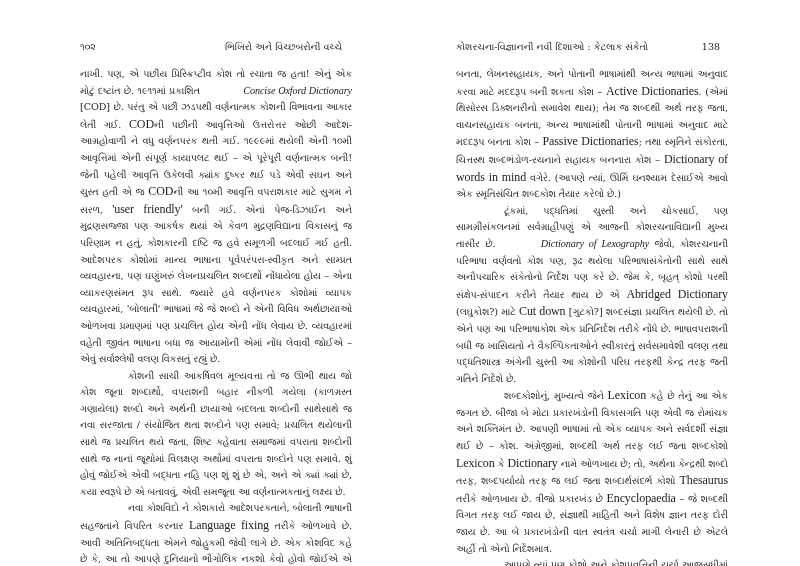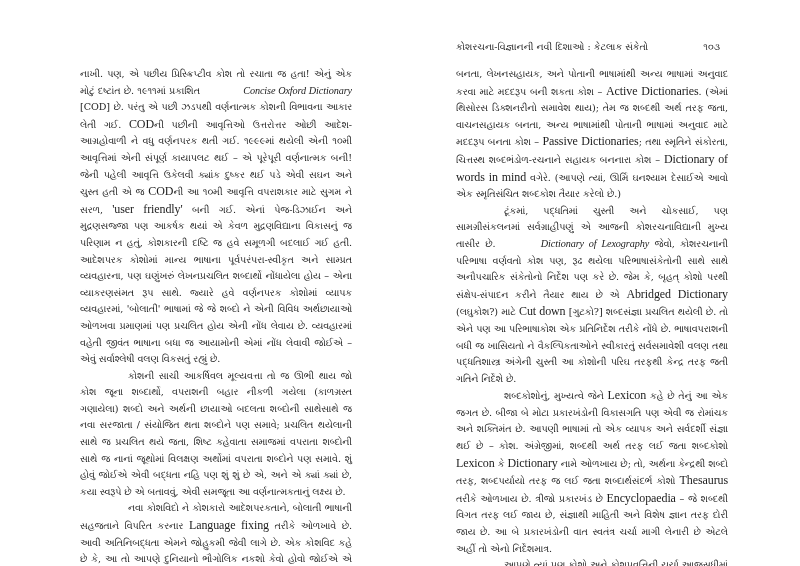--- a/index.html
+++ b/index.html
@@ -54,31 +54,35 @@
       text-align: justify;
     }
     .para.indent { text-indent: 48px; }
     .latin { font-family: "Liberation Serif", "DejaVu Serif", serif; font-size: 12px; }
     .latin-it { font-family: "Liberation Serif", "DejaVu Serif", serif; font-style: italic; font-size: 10.2px; margin-left: 40px; }
   </style>
 </head>
 <body>
 
 <div class="page left">
+  <div class="running-head">
+    <span>૧૦૨</span>
+    <span>ભિખિરો અને વિચ્છબરોની વચ્ચે</span>
+  </div>
   <div class="body-text">
       <p class="para"><span>નાખી. પણ, એ પછીય પ્રિસ્ક્રિપ્ટીવ કોશ તો રચાતા જ હતા! એનું એક મોટું દષ્ટાંત છે. ૧૯૧૧માં પ્રકાશિત </span><span class="latin-it">Concise Oxford Dictionary</span><span> [COD] છે. પરંતુ એ પછી ઝડપથી વર્ણનાત્મક કોશની વિભાવના આકાર લેતી ગઈ. </span><span class="latin">COD</span><span>ની પછીની આવૃત્તિઓ ઉત્તરોત્તર ઓછી આદેશ-આગ્રહોવાળી ને વધુ વર્ણનપરક થતી ગઈ. ૧૯૯૯માં થયેલી એની ૧૦મી આવૃત્તિમાં એની સંપૂર્ણ કાયાપલટ થઈ – એ પૂરેપૂરી વર્ણનાત્મક બની! જેની પહેલી આવૃત્તિ ઉકેલવી ક્યાંક દુષ્કર થઈ પડે એવી સઘન અને ચુસ્ત હતી એ જ </span><span class="latin">COD</span><span>ની આ ૧૦મી આવૃત્તિ વપરાશકાર માટે સુગમ ને સરળ, </span><span class="latin">'user friendly'</span><span> બની ગઈ. એનાં પેજ-ડિઝાઈન અને મુદ્રણસજ્જા પણ આકર્ષક થયાં એ કેવળ મુદ્રણવિદ્યાના વિકાસનું જ પરિણામ ન હતું, કોશકારની દષ્ટિ જ હવે સમૂળગી બદલાઈ ગઈ હતી. આદેશપરક કોશોમાં માન્ય ભાષાના પૂર્વપરંપરા-સ્વીકૃત અને સામ્પ્રત વ્યવહારના, પણ ઘણુંખરું લેખનપ્રચલિત શબ્દાર્થો નોંધાયેલા હોય – એના વ્યાકરણસંમત રૂપ સાથે. જ્યારે હવે વર્ણનપરક કોશોમાં વ્યાપક વ્યવહારમાં, 'બોલાતી' ભાષામાં જે જે શબ્દો ને એની વિવિધ અર્થછાયાઓ ઓળખવા પ્રમાણમાં પણ પ્રચલિત હોય એની નોંધ લેવાય છે. વ્યવહારમાં વહેતી જીવંત ભાષાના બધા જ આયામોની એમાં નોંધ લેવાવી જોઈએ – એવું સર્વાશ્લેષી વલણ વિકસતું રહ્યું છે.</span></p>
       <p class="para indent"><span>કોશની સાચી આકર્ષિવલ મૂલ્યવત્તા તો જ ઊભી થાય જો કોશ જૂના શબ્દાર્થો, વપરાશની બહાર નીકળી ગયેલા (કાળગ્રસ્ત ગણાયેલા) શબ્દો અને અર્થની છાયાઓ બદલતા શબ્દોની સાથેસાથે જ નવા સરજાતા / સંયોજિત થતા શબ્દોને પણ સમાવે; પ્રચલિત થયેલાની સાથે જ પ્રચલિત થયે જતા, શિષ્ટ કહેવાતા સમાજમાં વપરાતા શબ્દોની સાથે જ નાનાં જૂથોમાં વિલક્ષણ અર્થોમાં વપરાતા શબ્દોને પણ સમાવે. શું હોવું જોઈએ એવી બદ્ધતા નહિ પણ શું શું છે એ, અને એ ક્યાં ક્યાં છે, કયા સ્વરૂપે છે એ બતાવવું, એવી સમજૂતા આ વર્ણનાત્મકતાનું લક્ષ્ય છે.</span></p>
       <p class="para indent"><span>નવા કોશવિદો ને કોશકારો આદેશપરકતાને, બોલાતી ભાષાની સહજતાને વિપરિત કરનાર </span><span class="latin">Language fixing</span><span> તરીકે ઓળખાવે છે. આવી અતિનિબદ્ધતા એમને જોહુકમી જેવી લાગે છે. એક કોશવિદ કહે છે કે, આ તો આપણે દુનિયાનો ભૌગોલિક નકશો કેવો હોવો જોઈએ એ નક્કી કરવા બેઠા હોઈએ જાણે! નકશો કરનાર ધારો કે નદીઓની રેખાઓ બદલી નાખે, પર્વતોને નવે સ્થાને મૂકી આપે ને થોડાંક તળાવડાં ઉમેરી આપે તો? એટલે નકશો કેવો હોવો જોઈએ એ ખ્યાલ જેટલો બેહૂદો છે એટલો જ બેહૂદો ખ્યાલ આદેશલક્ષી કોશનો છે.</span></p>
     </div>
 </div>
 
 <div class="page right">
   <div class="running-head">
     <span>કોશરચના-વિજ્ઞાનની નવી દિશાઓ : કેટલાક સંકેતો</span>
-    <span>૧૦૩</span>
+    <span>138</span>
   </div>
   <div class="body-text">
       <p class="para"><span>બનતા, લેખનસહાયક, અને પોતાની ભાષામાંથી અન્ય ભાષામાં અનુવાદ કરવા માટે મદદરૂપ બની શકતા કોશ – </span><span class="latin">Active Dictionaries</span><span>. (એમાં થિસોરસ ડિક્શનરીનો સમાવેશ થાય); તેમ જ શબ્દથી અર્થ તરફ જતા, વાચનસહાયક બનતા, અન્ય ભાષામાંથી પોતાની ભાષામાં અનુવાદ માટે મદદરૂપ બનતા કોશ – </span><span class="latin">Passive Dictionaries</span><span>; તથા સ્મૃતિને સંકોરતા, ચિત્તસ્થ શબ્દભંડોળ-રચનાને સહાયક બનનારા કોશ – </span><span class="latin">Dictionary of words in mind</span><span> વગેરે. (આપણે ત્યાં, ઊર્મિ ઘનશ્યામ દેસાઈએ આવો એક સ્મૃતિસંચિત શબ્દકોશ તૈયાર કરેલો છે.)</span></p>
       <p class="para indent"><span>ટૂંકમાં, પદ્ધતિમાં ચુસ્તી અને ચોકસાઈ, પણ સામગ્રીસંકલનમાં સર્વગ્રાહીપણું એ આજની કોશરચનાવિદ્યાની મુખ્ય તાસીર છે. </span><span class="latin-it">Dictionary of Lexography</span><span> જેવો, કોશરચનાની પરિભાષા વર્ણવતો કોશ પણ, રૂઢ થયેલા પરિભાષાસંકેતોની સાથે સાથે અનૌપચારિક સંકેતોનો નિર્દેશ પણ કરે છે. જેમ કે, બૃહત્ કોશો પરથી સંક્ષેપ-સંપાદન કરીને તૈયાર થાય છે એ </span><span class="latin">Abridged Dictionary</span><span> (લઘુકોશ?) માટે </span><span class="latin">Cut down</span><span> [ગુટકો?] શબ્દસંજ્ઞા પ્રચલિત થયેલી છે. તો એને પણ આ પરિભાષાકોશ એક પ્રતિનિર્દેશ તરીકે નોંધે છે. ભાષાવપરાશની બધી જ ખાસિયતો ને વૈકલ્પિકતાઓને સ્વીકારતું સર્વસમાવેશી વલણ તથા પદ્ધતિશાસ્ત્ર અંગેની ચુસ્તી આ કોશોની પરિઘ તરફથી કેન્દ્ર તરફ જતી ગતિને નિર્દેશે છે.</span></p>
       <p class="para indent"><span>શબ્દકોશોનું, મુખ્યત્વે જેને </span><span class="latin">Lexicon</span><span> કહે છે તેનું આ એક જગત છે. બીજા બે મોટા પ્રકારખંડોની વિકાસગતિ પણ એવી જ રોમાંચક અને શક્તિમંત છે. આપણી ભાષામાં તો એક વ્યાપક અને સર્વદર્શી સંજ્ઞા થઈ છે – કોશ. અંગ્રેજીમાં, શબ્દથી અર્થ તરફ લઈ જતા શબ્દકોશો </span><span class="latin">Lexicon</span><span> કે </span><span class="latin">Dictionary</span><span> નામે ઓળખાય છે; તો, અર્થના કેન્દ્રથી શબ્દો તરફ, શબ્દપર્યાયો તરફ જ લઈ જતા શબ્દાર્થસંદર્ભ કોશો </span><span class="latin">Thesaurus</span><span> તરીકે ઓળખાય છે. ત્રીજો પ્રકારખંડ છે </span><span class="latin">Encyclopaedia</span><span> – જે શબ્દથી વિગત તરફ લઈ જાય છે, સંજ્ઞાથી માહિતી અને વિશેષ જ્ઞાન તરફ દોરી જાય છે. આ બે પ્રકારખંડોની વાત સ્વતંત્ર ચર્ચા માગી લેનારી છે એટલે અહીં તો એનો નિર્દેશમાત્ર.</span></p>
       <p class="para indent"><span>આપણે ત્યાં પણ કોશો અને કોશપ્રવૃત્તિની ચર્ચા આજસુધીમાં ઠીકઠીક પ્રમાણમાં થઈ છે એટલે એ ચર્ચામાં ઝાઝું ઊતરતો નથી, માત્ર એકબે મહત્ત્વના ઉલ્લેખો કરવા આવશ્યક સમજું છું.</span></p>
     </div>
 </div>
 
 </body></html>

